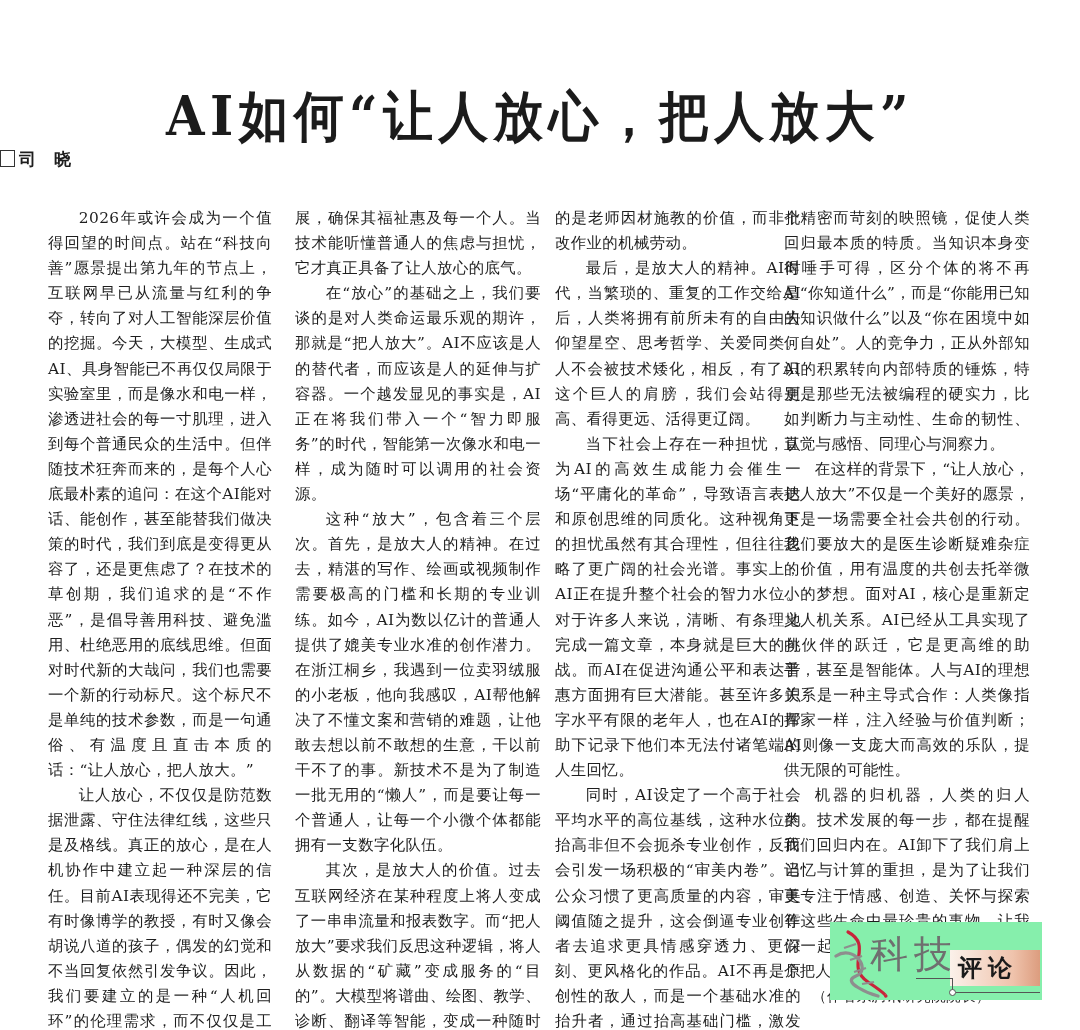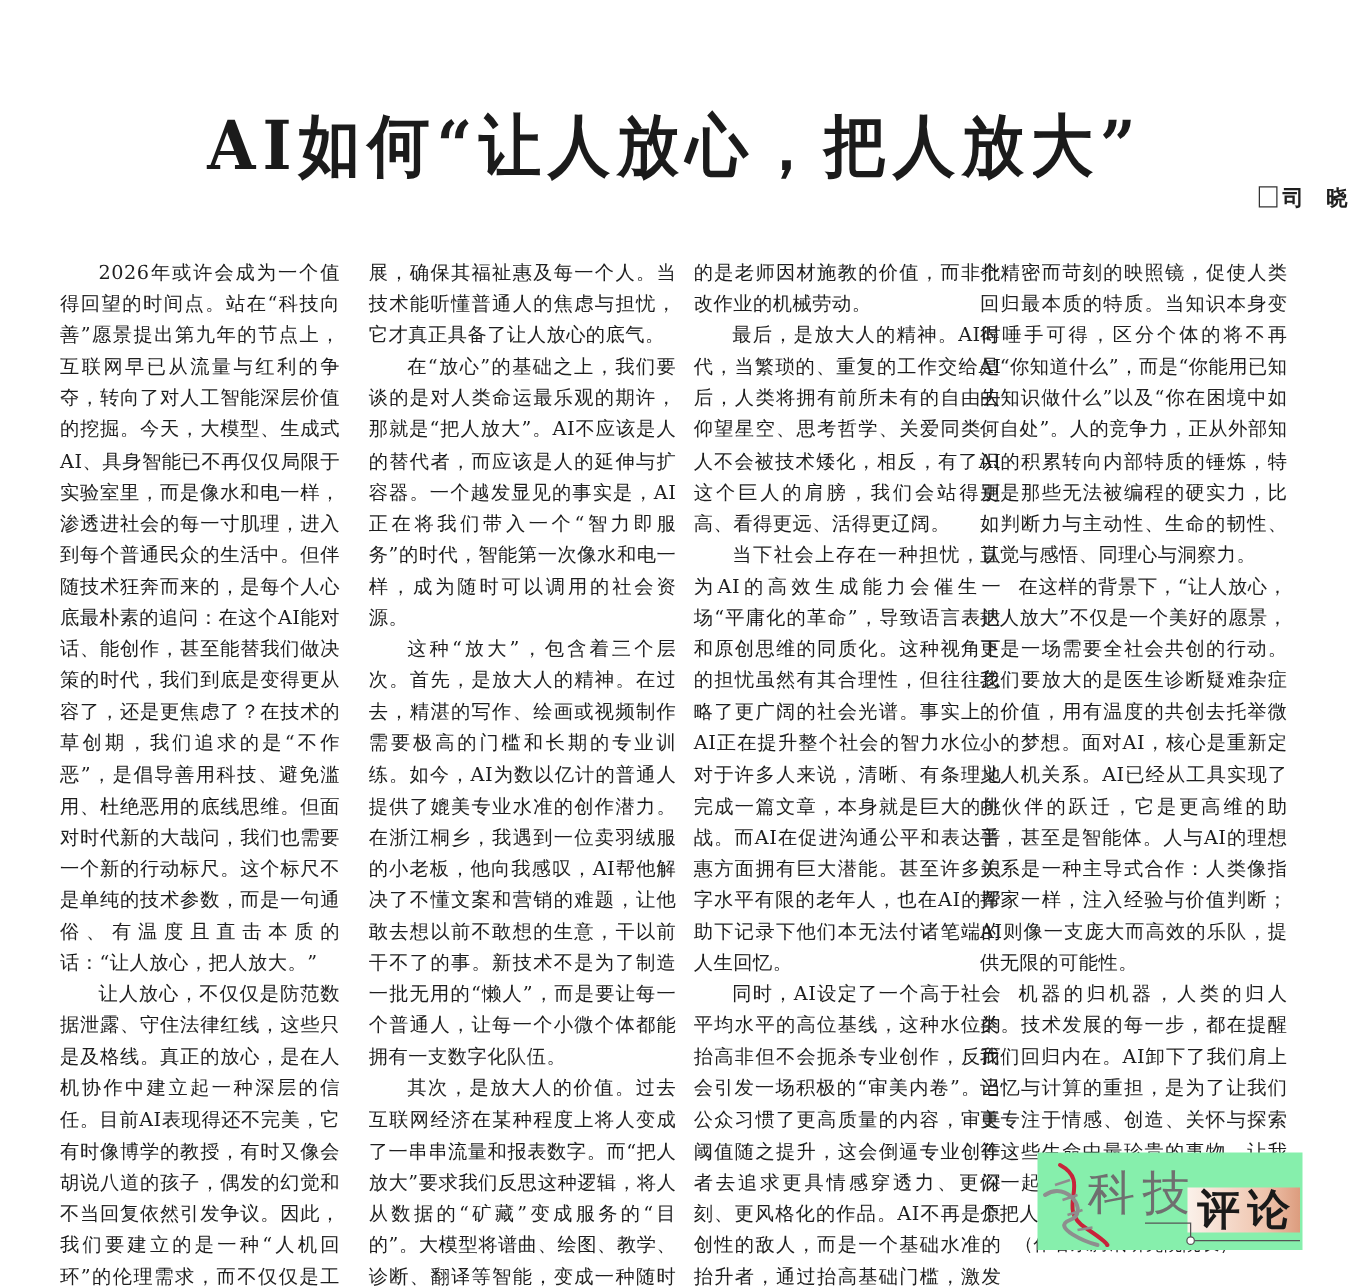--- a/index.html
+++ b/index.html
@@ -11,21 +11,21 @@
     .headline {
       position: absolute; left: 0; top: 48px; width: 1080px;
       text-align: center;
       font-family: "DejaVu Serif", "Liberation Serif", serif;
       font-weight: bold; font-size: 54px; letter-spacing: 6px;
       line-height: 64px; color: #1b1b1b;
       transform: scaleX(0.92);
     }
     .byline {
       position: absolute; left: 0; top: 148px; width: 1080px;
-      text-align: right; font-size: 17px; line-height: 22px;
+      text-align: left; font-size: 17px; line-height: 22px;
       font-family: "DejaVu Sans", "Liberation Sans", sans-serif;
       font-weight: bold; letter-spacing: 2px;
     }
     .byline .box {
       display: inline-block; width: 13px; height: 15px;
       border: 1.5px solid #333; vertical-align: -2px; margin-right: 4px;
     }
     .byline .gap { display: inline-block; width: 16px; }
     .col {
       position: absolute; top: 206px;
@@ -52,21 +52,21 @@
       font-family: "DejaVu Serif", "Liberation Serif", serif;
       font-size: 38px; line-height: 44px; color: #6f6f6f; letter-spacing: 6px;
     }
     .logo .pl-box {
       position: absolute; left: 120px; top: 28px; width: 90px; height: 36px;
       background: linear-gradient(90deg, #fbf1ea 0%, #efc3ac 70%, #dc9c7e 100%);
     }
     .logo .pl {
       position: absolute; left: 128px; top: 28px;
       font-family: "DejaVu Sans", "Liberation Sans", sans-serif; font-weight: bold;
-      font-size: 34px; line-height: 36px; color: #1a1a1a; letter-spacing: 6px;
+      font-size: 24px; line-height: 36px; color: #1a1a1a; letter-spacing: 6px;
     }
     .logo .line-h1 { position: absolute; left: 86px; top: 56px; width: 36px; height: 1px; background: #555; }
     .logo .line-v { position: absolute; left: 122px; top: 56px; width: 1px; height: 14px; background: #555; }
     .logo .dot { position: absolute; left: 119px; top: 67px; width: 5px; height: 5px; border: 1px solid #555; border-radius: 50%; background: #fff; }
     .logo .line-h2 { position: absolute; left: 126px; top: 70px; width: 84px; height: 1px; background: #555; }
   </style>
 </head>
 <body>
 
 <h1 class="headline">AI如何“让人放心，把人放大”</h1>

